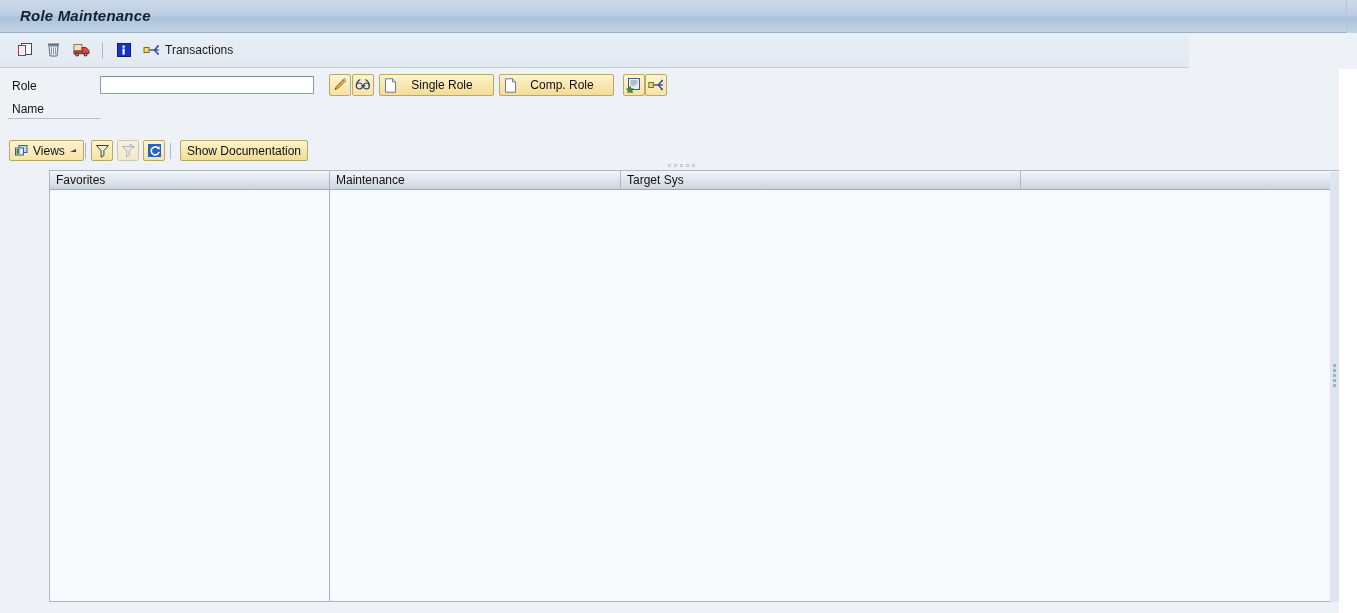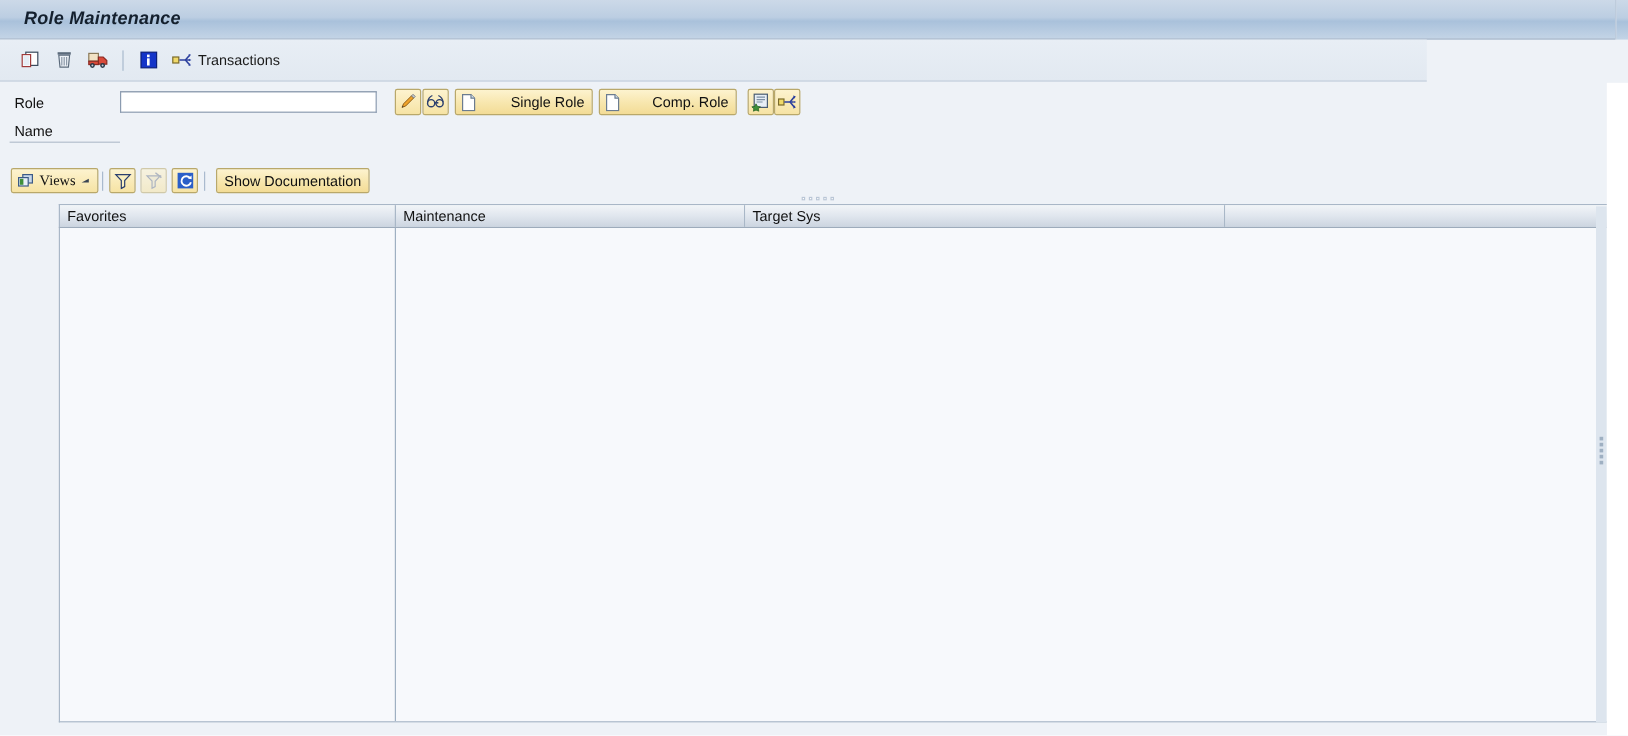--- a/index.html
+++ b/index.html
@@ -168,21 +168,21 @@
     border: 1px solid #b9a86a;
     border-radius: 2px;
     display: flex;
     align-items: center;
     cursor: pointer;
     box-sizing: border-box;
     padding-left: 4px;
   }
   .wide-btn .wb-label {
     flex: 1;
-    text-align: right;
+    text-align: center;
     font-size: 12px;
     color: #111;
     padding-right: 6px;
     white-space: nowrap;
   }
 
   
   .viewsbar {
     position: absolute;
     left: 0; top: 140px;
@@ -196,21 +196,20 @@
     height: 21px;
     display: flex;
     align-items: center;
     gap: 4px;
     padding: 0 5px 0 4px;
     background: linear-gradient(to bottom, #fdf3cf 0%, #f6e3a4 100%);
     border: 1px solid #b9a86a;
     border-radius: 2px;
     cursor: pointer;
     box-sizing: border-box;
-    font-family: Liberation Serif, serif;
   }
   .btn-views .vlabel {
     font-size: 12px; color: #111; white-space: nowrap;
   }
   .vsep {
     position: absolute;
     width: 1px; height: 16px;
     background: #a9bace;
     top: 3px;
   }

